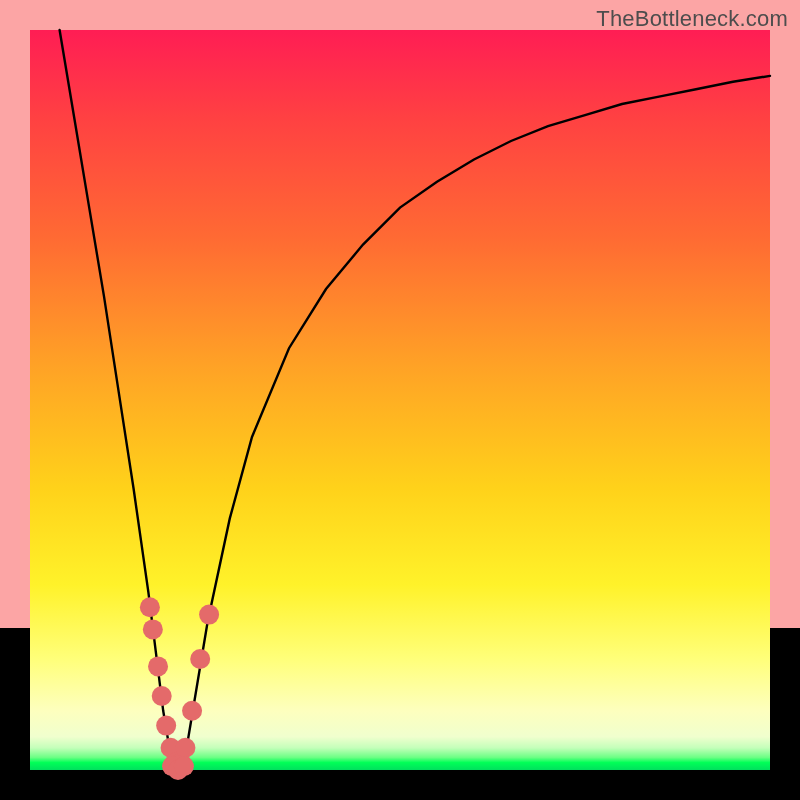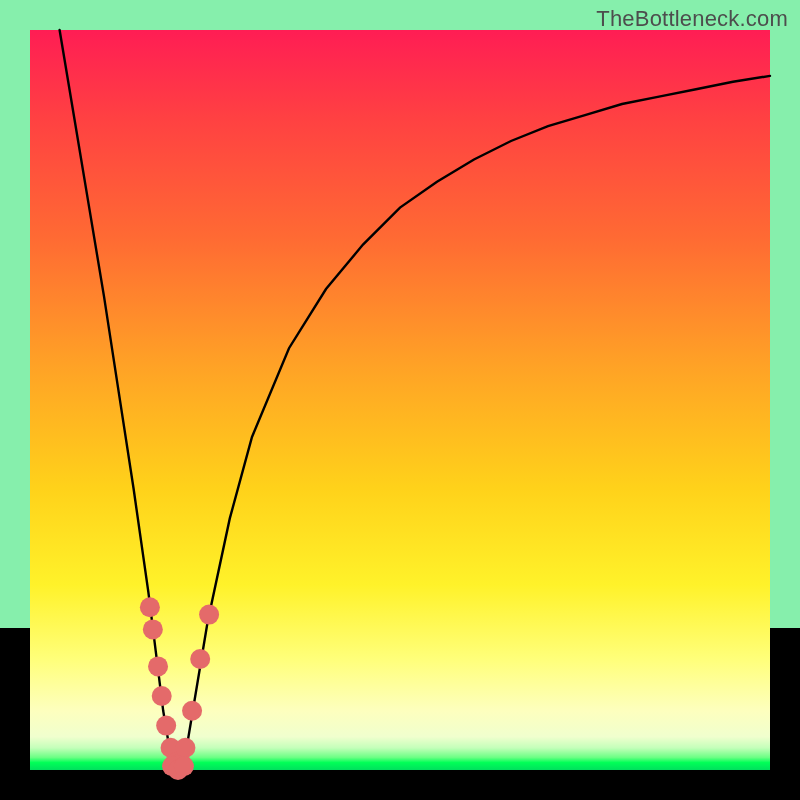--- a/index.html
+++ b/index.html
@@ -8,21 +8,21 @@
     width: 800px;
     height: 800px;
     overflow: hidden;
     background: #000;
     font-family: Arial, Helvetica, sans-serif;
   }
   .frame {
     position: relative;
     width: 800px;
     height: 628px;
-    background: #86efac;
+    background: #fca5a5;
   }
   .plot {
     position: absolute;
     left: 30px;
     top: 30px;
     width: 740px;
     height: 740px;
     
     background: linear-gradient(
       to bottom,

